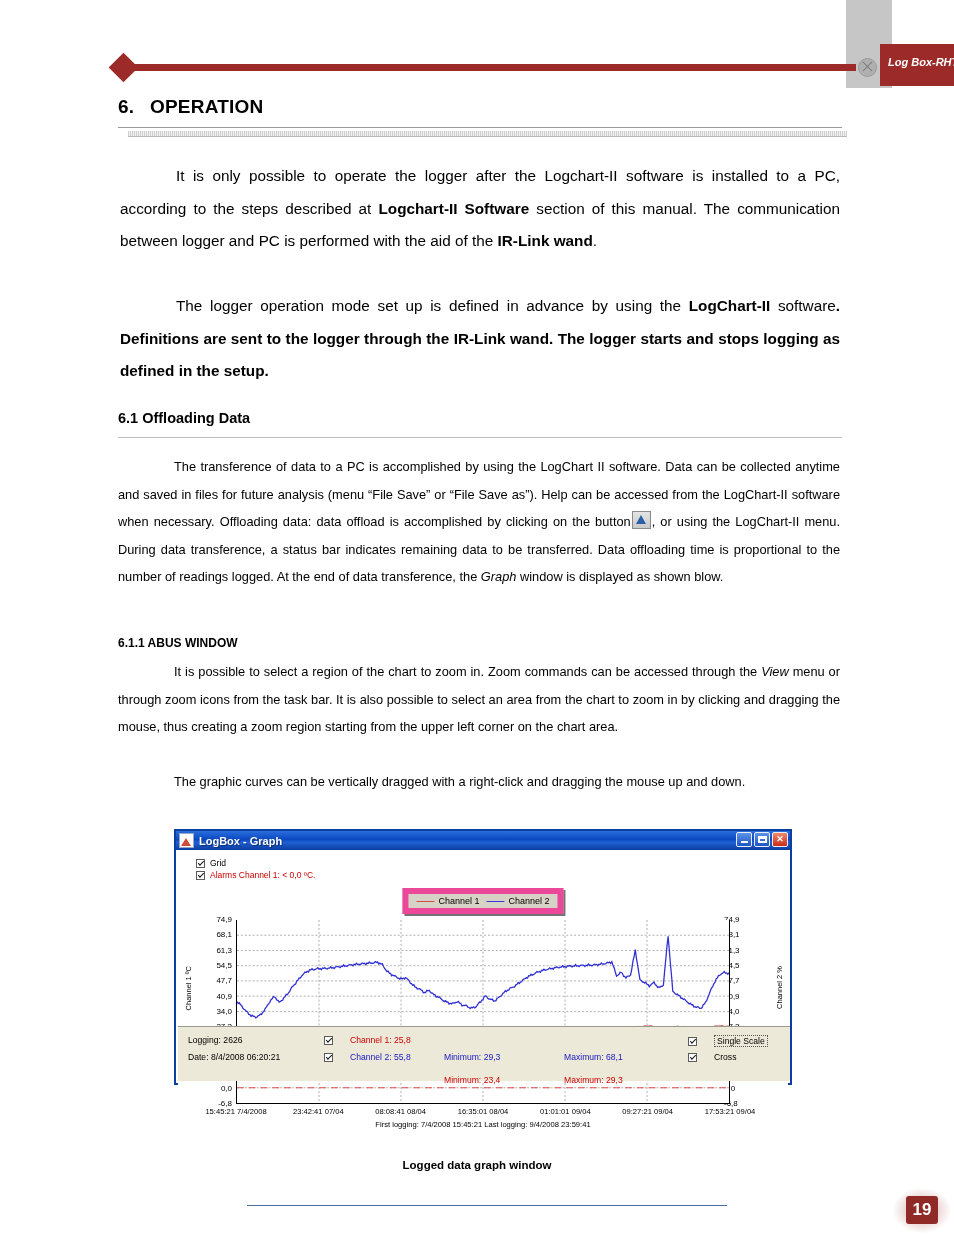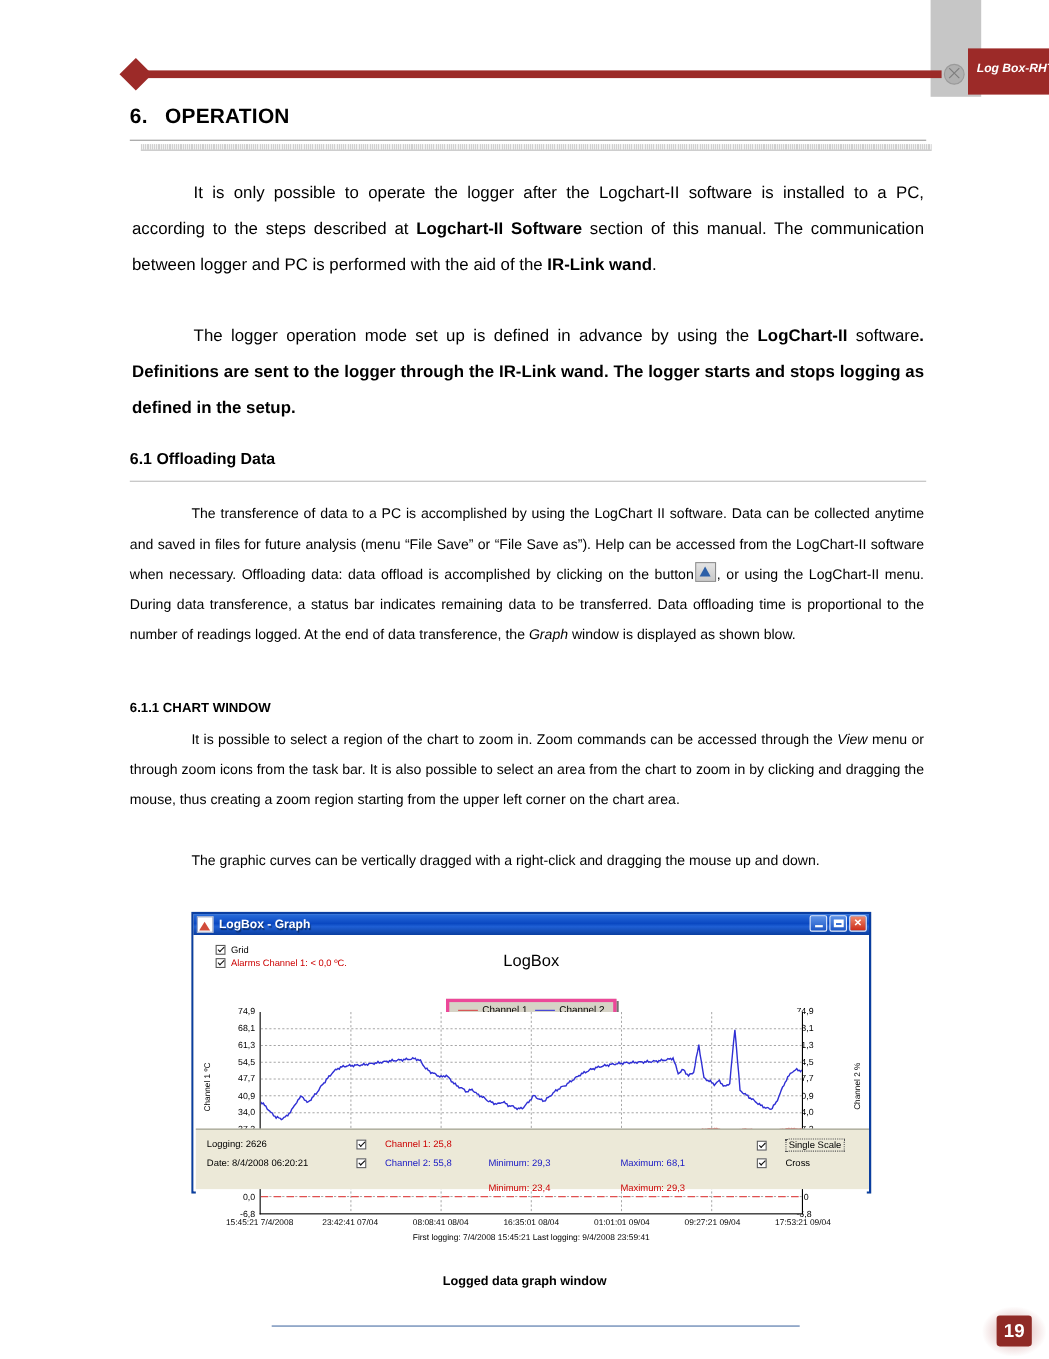--- a/index.html
+++ b/index.html
@@ -154,24 +154,23 @@
   }
   .cb-lbl{font-size:8.5px;}
   .cb-lbl.red{color:#cc0000;}
 
   .chart-title{
     position:absolute;left:0;right:0;top:13px;text-align:center;
     font-size:15px;font-family:"Liberation Sans", sans-serif;
   }
   .legend{
     position:absolute;left:50%;transform:translateX(-50%);top:36px;
-    background:#d6d3c6;border:3px solid #ec4899;
+    background:#d6d3c6;border:6px solid #ec4899;
     padding:2px 8px;display:flex;align-items:center;gap:7px;
     box-shadow:2px 2px 0 rgba(0,0,0,.55);
-    margin-top:20px;
   }
   .lg-item{display:flex;align-items:center;gap:4px;font-size:9px;}
   .lg-dash{width:18px;height:0;border-top:1.6px solid #d84a4a;}
   .lg-dash.blue{border-top-color:#3a3ad8;}
 
   .plotwrap{position:absolute;left:0;right:0;top:62px;bottom:0;}
   .ylabel{
     position:absolute;font-size:7.5px;
     writing-mode:vertical-rl;transform:rotate(180deg);
     white-space:nowrap;
@@ -255,21 +254,21 @@
   <span class="ind"></span><span>The logger operation mode set up is defined in advance by using the </span><b class="bd">LogChart-II</b><span> software</span><b class="bd">. Definitions are sent to the logger through the IR-Link wand. The logger starts and stops logging as defined in the setup.</b>
 </div>
 
 <div class="h2">6.1 Offloading Data</div>
 <div class="h2-rule"></div>
 
 <div class="p-small" style="top:453px;">
   <span class="ind"></span><span>The transference of data to a PC is accomplished by using the LogChart II software. Data can be collected anytime and saved in files for future analysis (menu “File Save” or “File Save as”). Help can be accessed from the LogChart-II software when necessary. Offloading data: data offload is accomplished by clicking on the button</span><span class="btn-inline"></span><span>, or using the LogChart-II menu. During data transference, a status bar indicates remaining data to be transferred. Data offloading time is proportional to the number of readings logged. At the end of data transference, the </span><i class="it">Graph</i><span> window is displayed as shown blow.</span>
 </div>
 
-<div class="h3">6.1.1 CHART WINDOW</div>
+<div class="h3">6.1.1 ABUS WINDOW</div>
 
 <div class="p-small" style="top:658px;">
   <span class="ind"></span><span>It is possible to select a region of the chart to zoom in. Zoom commands can be accessed through the </span><i class="it">View</i><span> menu or through zoom icons from the task bar. It is also possible to select an area from the chart to zoom in by clicking and dragging the mouse, thus creating a zoom region starting from the upper left corner on the chart area.</span>
 </div>
 
 <div class="p-small" style="top:768px;">
   <span class="ind"></span><span>The graphic curves can be vertically dragged with a right-click and dragging the mouse up and down.</span>
 </div>
 
 <div class="win">
@@ -296,21 +295,20 @@
 
       <div class="cb-row" style="left:18px;top:6px;">
         <span class="cbox"></span>
         <span class="cb-lbl">Grid</span>
       </div>
       <div class="cb-row" style="left:18px;top:18px;">
         <span class="cbox"></span>
         <span class="cb-lbl red">Alarms Channel 1: &lt; 0,0 ºC.</span>
       </div>
 
-      <div class="chart-title">LogBox</div>
 
       <div class="legend">
         <div class="lg-item">
           <span class="lg-dash"></span>
           <span>Channel 1</span>
         </div>
         <div class="lg-item">
           <span class="lg-dash blue"></span>
           <span>Channel 2</span>
         </div>

